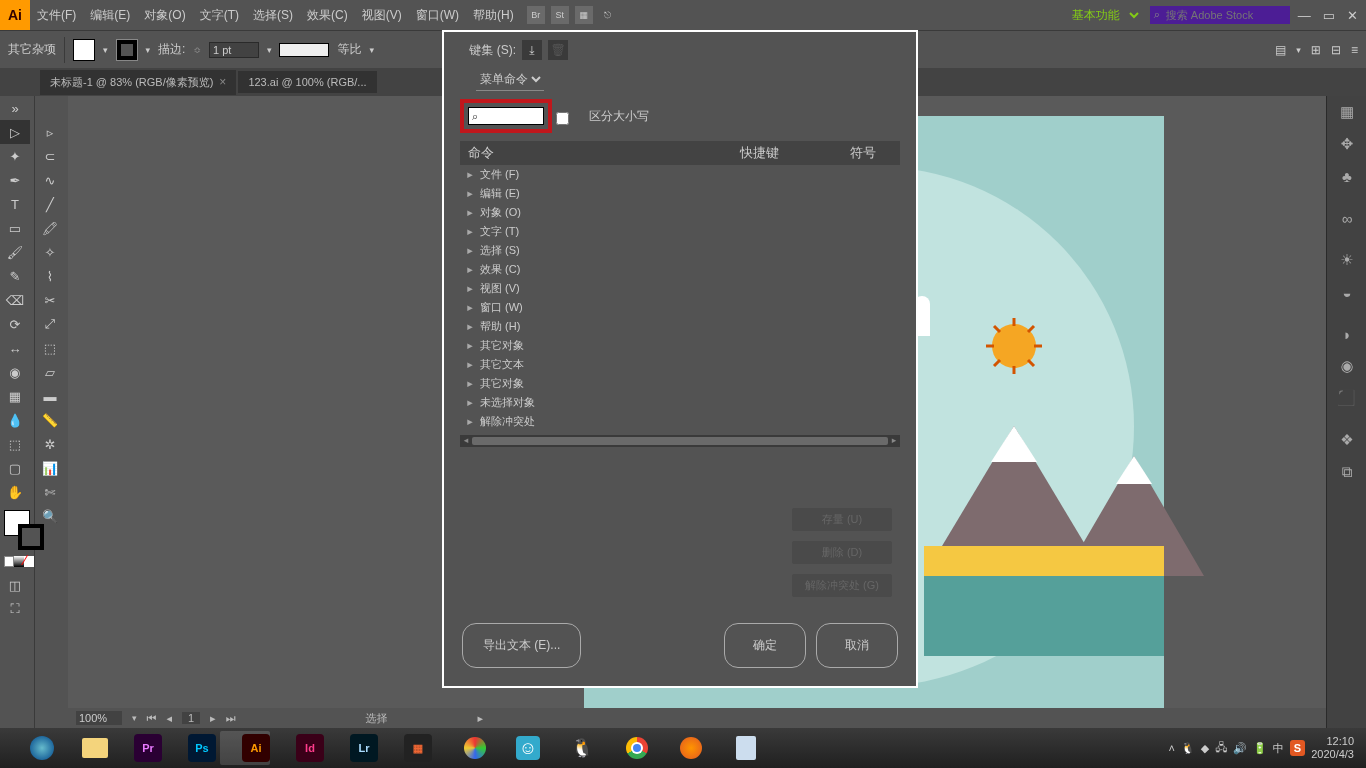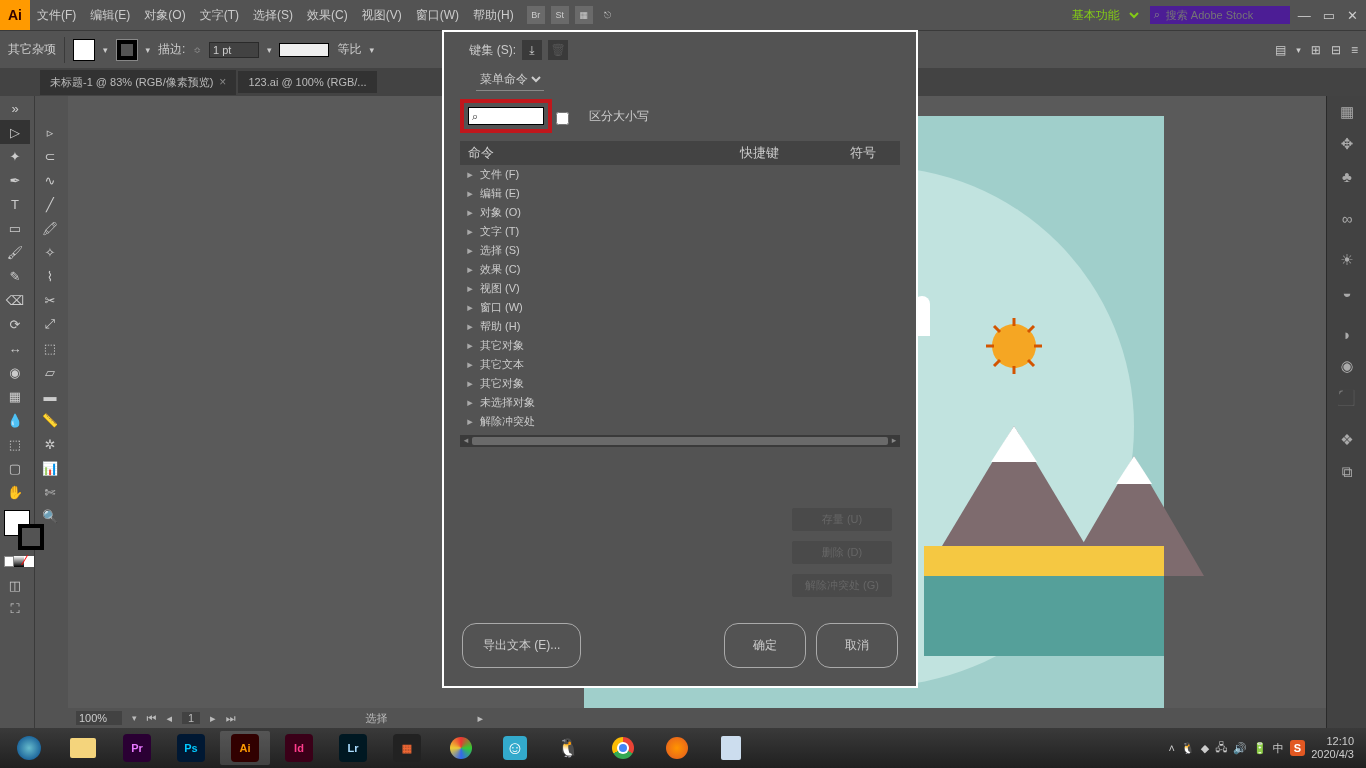--- a/index.html
+++ b/index.html
@@ -93,21 +93,21 @@
 .dlg-footer { padding:14px 18px 18px; display:flex; gap:10px;}
 .dlg-btn { background:transparent; border:1px solid #aaa; border-radius:14px; color:#ccc; padding:5px 20px; font-size:12px; cursor:pointer;}
 .footer-spacer { flex:1;}
 
 
 .statusbar { position:absolute; bottom:40px; left:68px; right:40px; height:20px; background:#535353; display:flex; align-items:center; color:#bbb; font-size:11px; gap:10px; padding:0 8px; z-index:5;}
 .zoom-input { background:#424242; border:none; color:#ccc; width:46px; font-size:11px; padding:1px 3px;}
 
 
 .taskbar { position:absolute; bottom:0; left:0; right:0; height:40px; background:linear-gradient(#3a3a3a,#202020); display:flex; align-items:center; gap:4px; padding:0 4px;}
-.tb-icon { width:50px; height:34px; display:flex; align-items:center; justify-content:center; font-size:18px; border-radius:2px;}
+.tb-icon { width:50px; height:34px; display:flex; align-items:center; justify-content:flex-end; font-size:18px; border-radius:2px;}
 .tb-app { width:28px; height:28px; border-radius:4px; display:flex; align-items:center; justify-content:center; font-size:11px; font-weight:bold;}
 .tb-right { margin-left:auto; display:flex; align-items:center; gap:6px; color:#ccc; font-size:11px; padding-right:8px;}
 .tb-clock { text-align:right; line-height:1.2; font-size:11px;}
 </style>
 </head>
 <body>
 
 <div class="menubar">
   <div class="app-logo">Ai</div>
   <span class="menu-item">文件(F)</span>

